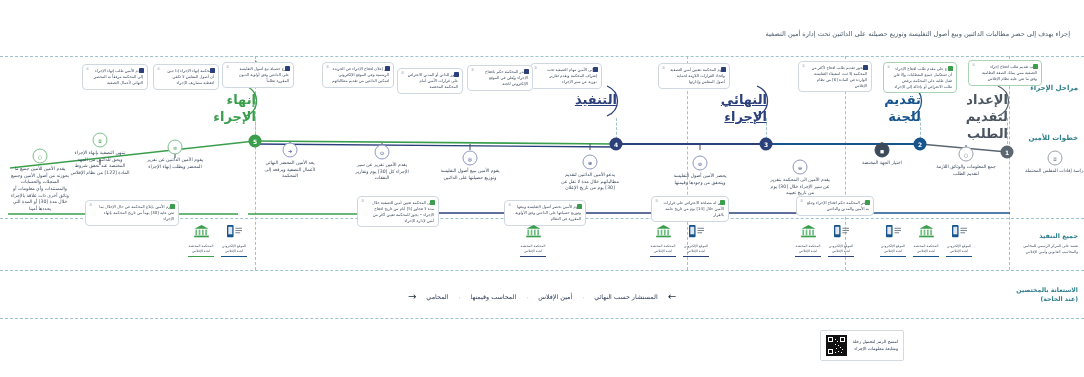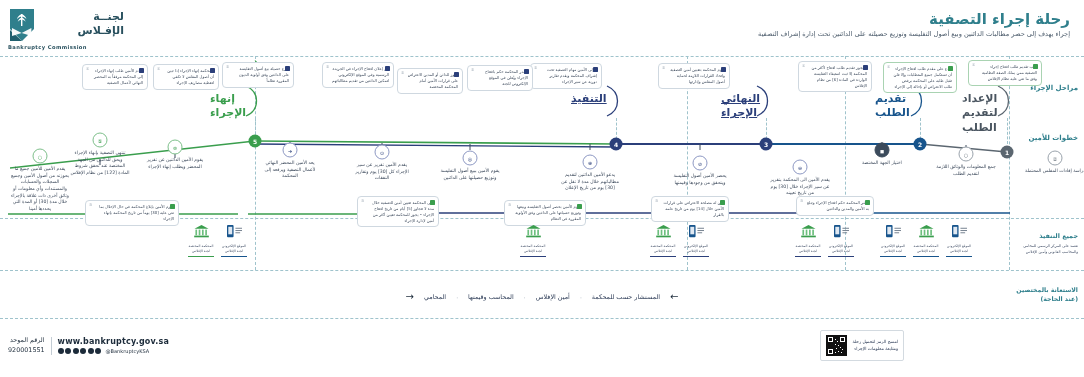--- a/index.html
+++ b/index.html
@@ -33,21 +33,21 @@
   
   .tl-svg{position:absolute;left:0;top:0;width:1084px;height:377px;pointer-events:none;}
 
   .node{position:absolute;width:13px;height:13px;border-radius:50%;transform:translate(-50%,-50%);
         display:flex;align-items:center;justify-content:center;color:#fff;font-size:6px;font-weight:bold;}
   .node.green{background:#3a9e4d;}
   .node.navy{background:#2b3f7a;}
   .node.blue{background:#17548c;}
   .node.grey{background:#5b6670;}
 
-  .stage{position:absolute;transform:translate(-50%,0);text-align:left;font-size:11px;font-weight:bold;line-height:1.3;}
+  .stage{position:absolute;transform:translate(-50%,0);text-align:right;font-size:13px;font-weight:bold;line-height:1.3;}
   .stage.green{color:#3a9e4d;}
   .stage.navy{color:#2b3f7a;text-decoration:underline;}
   .stage.blue{color:#17548c;}
   .stage.grey{color:#4a5560;}
 
   .arcw{position:absolute;transform:translate(-50%,0);}
 
   
   .step{position:absolute;transform:translate(-50%,-50%);width:13px;height:13px;border-radius:50%;
         background:#fff;display:flex;align-items:center;justify-content:center;font-size:5px;}
@@ -98,40 +98,22 @@
 
   .plane{position:absolute;color:#3a9e4d;font-size:11px;transform:translateX(-50%);}
   .plane.grey{color:#5b6670;}
   .uline{position:absolute;height:1px;transform:translateX(-50%);}
 </style>
 </head>
 <body>
 
 <div class="page">
 
-  <div class="logo">
-    <svg class="logo-mark" viewBox="0 0 34 34">
-      <path d="M2 1 H26 V21 L14 33 L2 21 Z" fill="#2f7f8c"></path>
-      <path d="M2 22 L14 33 L2 33 Z" fill="#1f5f6e"></path>
-      <g fill="#ffffff">
-        <rect x="13" y="6" width="1.4" height="12"></rect>
-        <path d="M13.7 6 C11 7 9.5 9 9 11 C10.5 9.5 12 8.8 13.7 8.6 Z"></path>
-        <path d="M13.7 6 C16.4 7 17.9 9 18.4 11 C16.9 9.5 15.4 8.8 13.7 8.6 Z"></path>
-        <path d="M13.7 9.5 C11.4 10.4 10.2 12 9.8 13.7 C11 12.4 12.3 11.8 13.7 11.6 Z"></path>
-        <path d="M13.7 9.5 C16 10.4 17.2 12 17.6 13.7 C16.4 12.4 15.1 11.8 13.7 11.6 Z"></path>
-        <path d="M4 20 L13.7 25 L4 28 Z" opacity=".95"></path>
-        <path d="M23.4 20 L13.7 25 L23.4 28 Z" opacity=".95"></path>
-      </g>
-    </svg>
-    <div class="logo-ar">لجنــة الإفـلاس</div>
-    <div class="logo-en">Bankruptcy Commission</div>
-  </div>
-
-  <div class="title">رحلة إجراء التصفية</div>
-  <div class="subtitle">إجراء يهدف إلى حصر مطالبات الدائنين وبيع أصول التفليسة وتوزيع حصيلته على الدائنين تحت إدارة إشراف التصفية</div>
+
+  <div class="subtitle">إجراء يهدف إلى حصر مطالبات الدائنين وبيع أصول التفليسة وتوزيع حصيلته على الدائنين تحت إدارة أمين التصفية</div>
 
   <div class="rowlabel" id="rl-stages">مراحل الإجراء</div>
   <div class="rowlabel" id="rl-steps">خطوات للأمين</div>
   <div class="rowlabel sm" id="rl-channels">جميع التنفيذ</div>
 
   <div class="hsep" style="top:56px;"></div>
   <div class="hsep" style="top:218px;"></div>
   <div class="hsep" style="top:270px;"></div>
   <div class="hsep" style="top:318px;"></div>
 
@@ -179,21 +161,21 @@
 
   <div id="stage-layer">
       <div class="arcw" style="left: 1007px; top: 84px;"><svg width="30" height="34" viewBox="0 0 30 34">
           <path d="M6 2 C20 8 20 26 6 32" fill="none" stroke="#5b6670" stroke-width="1.3"></path>
         </svg></div>
       <div class="stage grey" style="left: 985px; top: 92px; width: 46px;">الإعداد لتقديم الطلب</div>
       <div class="vsep" style="left: 1007px; top: 118px; height: 26px;"></div>
       <div class="arcw" style="left: 920px; top: 84px;"><svg width="30" height="34" viewBox="0 0 30 34">
           <path d="M6 2 C20 8 20 26 6 32" fill="none" stroke="#17548c" stroke-width="1.3"></path>
         </svg></div>
-      <div class="stage blue" style="left: 898px; top: 92px; width: 46px;">تقديم الطلب</div>
+      <div class="stage blue" style="left: 898px; top: 92px; width: 46px;">تقديم للجنة</div>
       <div class="vsep" style="left: 920px; top: 118px; height: 26px;"></div>
       <div class="arcw" style="left: 766px; top: 84px;"><svg width="30" height="34" viewBox="0 0 30 34">
           <path d="M6 2 C20 8 20 26 6 32" fill="none" stroke="#2b3f7a" stroke-width="1.3"></path>
         </svg></div>
       <div class="stage navy" style="left: 744px; top: 92px; width: 46px;">النهائي الإجراء</div>
       <div class="vsep" style="left: 766px; top: 118px; height: 26px;"></div>
       <div class="arcw" style="left: 616px; top: 84px;"><svg width="30" height="34" viewBox="0 0 30 34">
           <path d="M6 2 C20 8 20 26 6 32" fill="none" stroke="#2b3f7a" stroke-width="1.3"></path>
         </svg></div>
       <div class="stage navy" style="left: 594px; top: 92px; width: 46px;">التنفيذ</div>
@@ -428,21 +410,21 @@
           <div class="cl">المحكمة المختصة لجنة الإفلاس</div>
           <div class="bar navy"></div>
         </div>
       </div>
     </div>
 
   <div style="position:absolute;right:6px;top:244px;width:66px;font-size:3.7px;line-height:1.5;color:#46536a;text-align:right;">تعتمد على المركز الرسمي للمحامي والمحاسب القانوني وأمين الإفلاس</div>
 
   <div class="legend">
     <span class="arw">←</span>
-    <span>المستشار حسب للمحكمة</span>
+    <span>المستشار حسب النهائي</span>
     <span class="dot">·</span>
     <span>أمين الإفلاس</span>
     <span class="dot">·</span>
     <span>المحاسب وقيمتها</span>
     <span class="dot">·</span>
     <span>المحامي</span>
     <span class="arw">→</span>
   </div>
 
   <div class="help">
@@ -471,33 +453,14 @@
         <rect x="10" y="13" width="1" height="1"></rect>
           <rect x="14" y="12" width="1" height="1"></rect>
         <rect x="16" y="14" width="1" height="1"></rect>
           <rect x="12" y="16" width="1" height="1"></rect>
         <rect x="15" y="17" width="1" height="1"></rect>
           <rect x="9" y="17" width="1" height="1"></rect>
       </g>
     </svg>
   </div>
 
-  <div class="foot">
-    <div class="num">
-      <div>الرقم الموحد</div>
-      <div>920001551</div>
-    </div>
-    <div class="divider"></div>
-    <div>
-      <div class="web">www.bankruptcy.gov.sa</div>
-      <div class="soc">
-        <i></i>
-        <i></i>
-        <i></i>
-        <i></i>
-        <i></i>
-        <i></i>
-        <span class="handle">@BankruptcyKSA</span>
-      </div>
-    </div>
-  </div>
 
 </div>
 
 </body></html>

